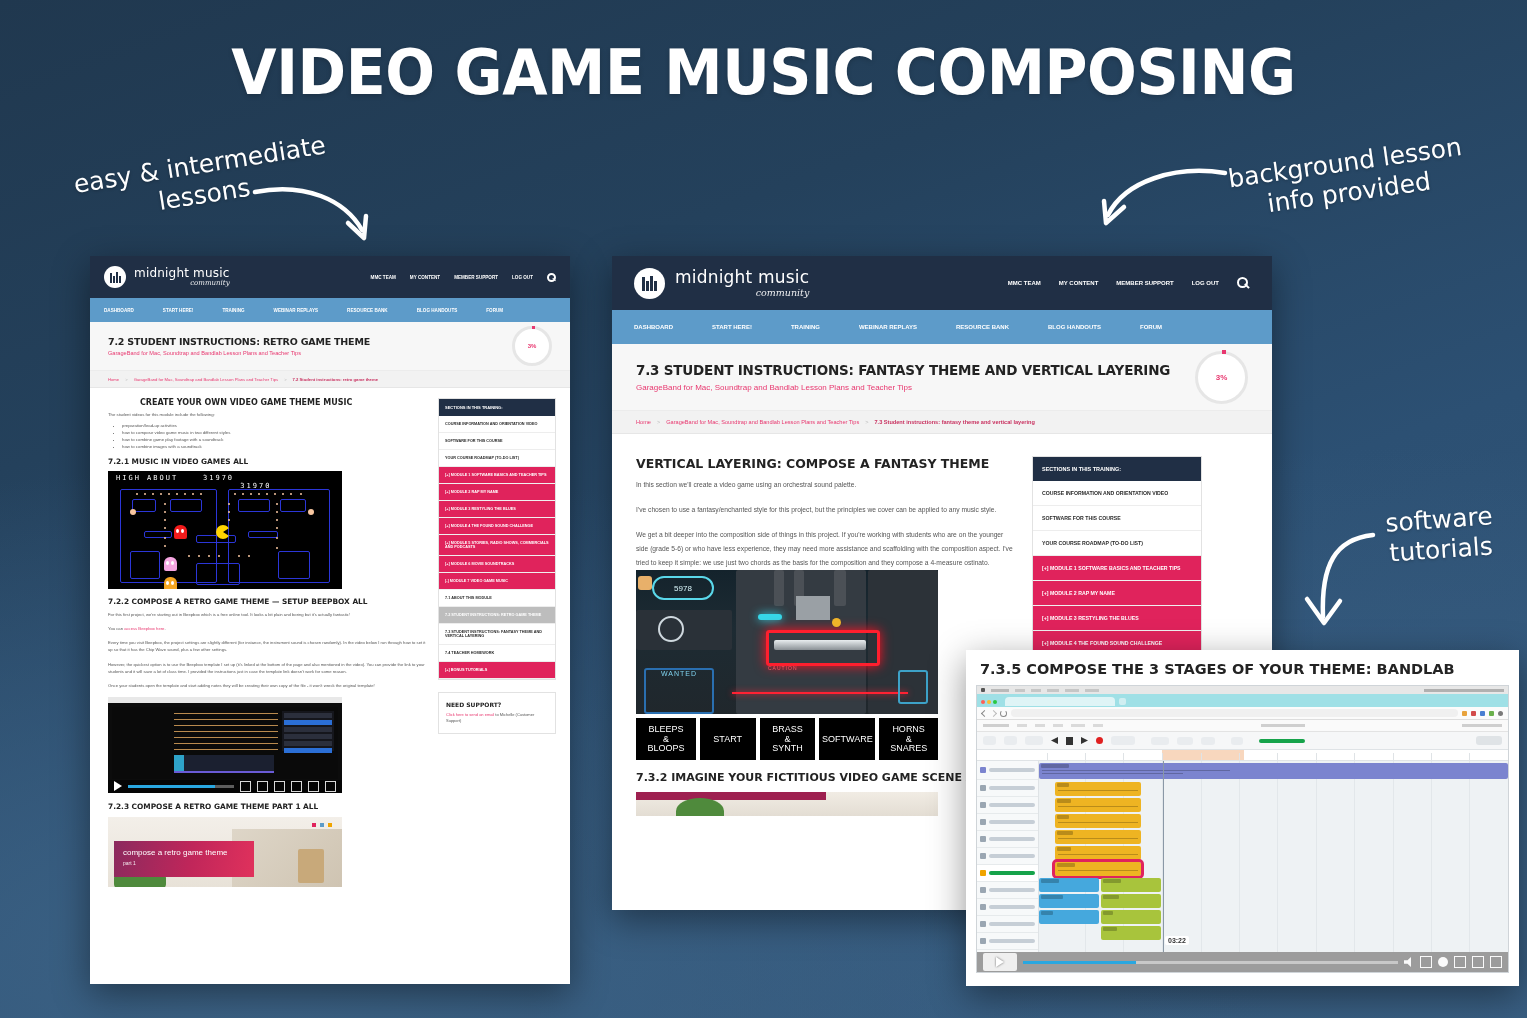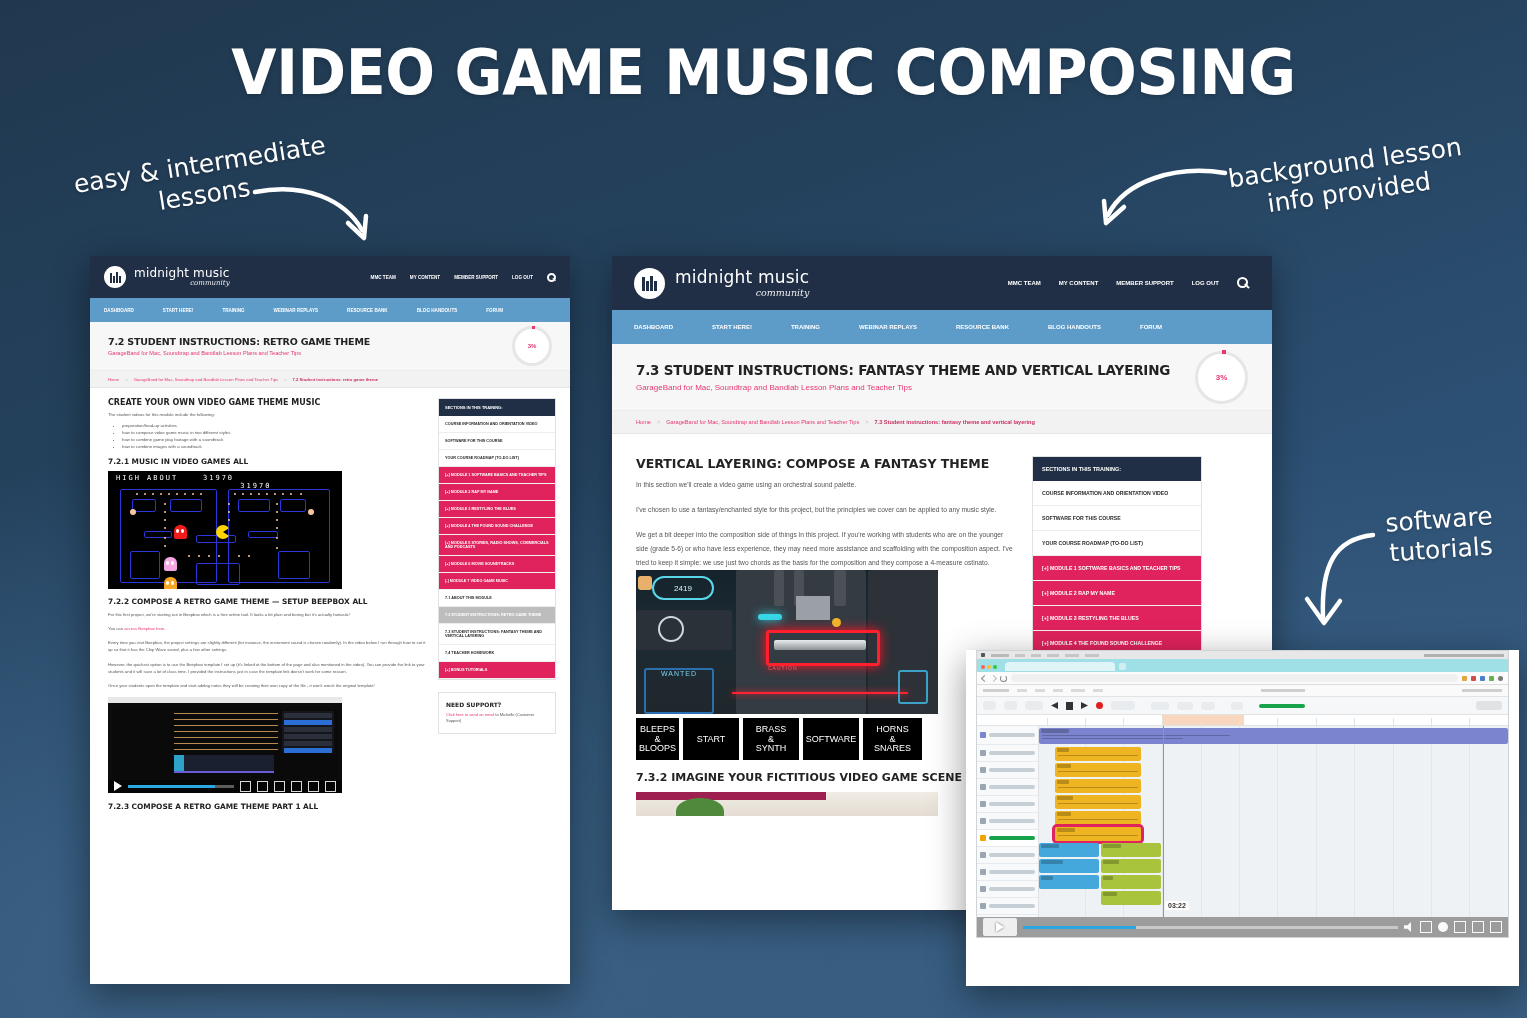--- a/index.html
+++ b/index.html
@@ -254,21 +254,21 @@
       <span>Home</span>
       <span class="sep">&gt;</span>
       <span>GarageBand for Mac, Soundtrap and Bandlab Lesson Plans and Teacher Tips</span>
       <span class="sep">&gt;</span>
       <span class="cur">7.2 Student instructions: retro game theme</span>
     </div>
 
     <div class="mm-body" style="padding:10px 14px 0 18px;gap:12px;">
       <div class="mm-main">
 
-        <div class="h-sec" style="font-size:8px;">CREATE YOUR OWN VIDEO GAME THEME MUSIC</div>
+        <div class="h-sec" style="font-size:8px;margin-left:32px;">CREATE YOUR OWN VIDEO GAME THEME MUSIC</div>
         <div class="p" style="font-size:4.3px;margin:5px 0 6px;">The student videos for this module include the following:</div>
         <ul class="bullets" style="font-size:4.3px;margin-bottom:8px;">
           <li>preparation/lead-up activities</li>
           <li>how to compose video game music in two different styles</li>
           <li>how to combine game play footage with a soundtrack</li>
           <li>how to combine images with a soundtrack</li>
         </ul>
 
         <div class="h-sec" style="font-size:7.4px;margin-bottom:5px;">7.2.1 MUSIC IN VIDEO GAMES ALL</div>
 
@@ -381,20 +381,34 @@
             <span class="ico"></span>
             <span class="ico"></span>
             <span class="ico"></span>
             <span class="ico"></span>
             <span class="ico"></span>
           </div>
         </div>
 
         <div class="h-sec" style="font-size:7.4px;margin:9px 0 6px;">7.2.3 COMPOSE A RETRO GAME THEME PART 1 ALL</div>
 
+        <div style="position:relative;width:234px;height:70px;background:linear-gradient(180deg,#f3efe9,#e8e2d8);overflow:hidden;">
+          <div style="position:absolute;right:10px;top:6px;display:flex;gap:4px;">
+            <span style="width:4px;height:4px;background:#e0235c;"></span>
+            <span style="width:4px;height:4px;background:#5d9bc9;"></span>
+            <span style="width:4px;height:4px;background:#f0a400;"></span>
+          </div>
+          <div style="position:absolute;right:0;bottom:0;width:110px;height:58px;background:linear-gradient(135deg,#ded6c8,#cfc4b2);"></div>
+          <div style="position:absolute;right:18px;bottom:4px;width:26px;height:34px;background:#c8a97a;border-radius:2px;"></div>
+          <div style="position:absolute;left:6px;bottom:-6px;width:52px;height:30px;background:#4f8a3c;border-radius:50% 50% 30% 30%;"></div>
+          <div class="thumb-grad" style="position:absolute;left:6px;top:24px;width:140px;height:36px;padding:7px 9px;box-sizing:border-box;">
+            <div style="font-size:8px;">compose a retro game theme</div>
+            <div style="font-size:5px;opacity:.9;margin-top:3px;">part 1</div>
+          </div>
+        </div>
       </div>
 
       <div class="mm-side" style="width:118px;">
         <div class="sections-box">
           <div class="sec-head" style="font-size:4px;padding:6px 6px;">SECTIONS IN THIS TRAINING:</div>
           <div class="sec-item" style="font-size:3.8px;padding:6px 6px;">COURSE INFORMATION AND ORIENTATION VIDEO</div>
           <div class="sec-item" style="font-size:3.8px;padding:6px 6px;">SOFTWARE FOR THIS COURSE</div>
           <div class="sec-item" style="font-size:3.8px;padding:6px 6px;">YOUR COURSE ROADMAP (TO-DO LIST)</div>
           <div class="sec-item pink" style="font-size:3.8px;padding:6px 6px;">[+] MODULE 1 SOFTWARE BASICS AND TEACHER TIPS</div>
           <div class="sec-item pink" style="font-size:3.8px;padding:6px 6px;">[+] MODULE 2 RAP MY NAME</div>
@@ -486,39 +500,39 @@
         <div class="p" style="font-size:6.7px;line-height:2.1;margin-top:11px;">We get a bit deeper into the composition side of things in this project.  If you're working with students who are on the younger side (grade 5-6) or who have less experience, they may need more assistance and scaffolding with the composition aspect.  I've tried to keep it simple: we use just two chords as the basis for the composition and they compose a 4-measure ostinato.</div>
 
         <div class="scene" style="width:302px;height:144px;">
           <div class="slab" style="left:0;top:40px;width:96px;height:40px;"></div>
           <div class="slab" style="left:100px;top:0;width:130px;height:144px;background:#343b42;"></div>
           <div class="slab" style="left:232px;top:0;width:70px;height:144px;background:#2c3238;"></div>
           <div class="slab" style="left:138px;top:0;width:10px;height:36px;background:#4b5056;"></div>
           <div class="slab" style="left:158px;top:0;width:10px;height:36px;background:#4b5056;"></div>
           <div class="slab" style="left:198px;top:0;width:12px;height:36px;background:#4b5056;"></div>
           <div class="hud" style="left:16px;top:6px;width:58px;height:20px;font-size:8px;">
-            <span>2419</span>
+            <span>5978</span>
           </div>
           <div style="position:absolute;left:2px;top:6px;width:14px;height:14px;background:#e8b06a;border-radius:3px;"></div>
           <div class="teal" style="left:122px;top:44px;width:24px;height:6px;"></div>
           <div style="position:absolute;left:22px;top:46px;width:22px;height:22px;border:2px solid #cfd8de;border-radius:50%;"></div>
           <div class="redbox" style="left:130px;top:60px;width:108px;height:30px;"></div>
           <div style="position:absolute;left:138px;top:70px;width:92px;height:10px;background:linear-gradient(180deg,#e9edef,#8b9196);border-radius:2px;"></div>
           <div class="caution" style="left:132px;top:95px;font-size:5px;">CAUTION</div>
           <div class="redbar" style="left:96px;top:122px;width:176px;"></div>
           <div class="wanted" style="left:8px;top:98px;width:66px;height:42px;font-size:7px;letter-spacing:1px;">
             <span>WANTED</span>
           </div>
           <div style="position:absolute;left:262px;top:100px;width:26px;height:30px;border:2px solid #3da2c8;border-radius:3px;"></div>
           <div style="position:absolute;left:160px;top:26px;width:34px;height:24px;background:#9aa0a5;"></div>
           <div style="position:absolute;left:196px;top:48px;width:9px;height:9px;background:#f0b429;border-radius:50%;"></div>
         </div>
 
         <div class="inst-row" style="width:302px;margin-top:4px;height:42px;">
-          <div class="inst" style="width:43px;font-size:9px;">BLEEPS
+          <div class="inst" style="width:60px;font-size:9px;">BLEEPS
 &amp;
 BLOOPS</div>
           <div class="inst" style="width:56px;font-size:9px;">START</div>
           <div class="inst" style="width:56px;font-size:9px;">BRASS
 &amp;
 SYNTH</div>
           <div class="inst" style="width:56px;font-size:9px;">SOFTWARE</div>
           <div class="inst" style="width:59px;font-size:9px;">HORNS
 &amp;
 SNARES</div>
@@ -542,20 +556,21 @@
           <div class="sec-item pink" style="font-size:5.2px;padding:9px 9px;">[+] MODULE 2 RAP MY NAME</div>
           <div class="sec-item pink" style="font-size:5.2px;padding:9px 9px;">[+] MODULE 3 RESTYLING THE BLUES</div>
           <div class="sec-item pink" style="font-size:5.2px;padding:9px 9px;">[+] MODULE 4 THE FOUND SOUND CHALLENGE</div>
           <div class="sec-item pink" style="font-size:5.2px;padding:9px 9px;">[+] MODULE 5 STORIES, RADIO SHOWS, COMMERCIALS AND PODCASTS</div>
         </div>
       </div>
     </div>
   </div>
 
   <div class="card" id="shot-daw">
+    <div class="daw-title" style="font-size:14.5px;padding:11px 14px 8px;">7.3.5 COMPOSE THE 3 STAGES OF YOUR THEME: BANDLAB</div>
 
     <div class="daw-win" style="margin:0 10px 10px;height:286px;">
 
       <div class="daw-osbar" style="height:8px;padding:0 4px;gap:6px;">
         <span style="width:4px;height:4px;background:#555;border-radius:1px;"></span>
         <span style="width:18px;height:3px;background:#b9b9b9;"></span>
         <span style="width:10px;height:3px;background:#c6c6c6;"></span>
         <span style="width:10px;height:3px;background:#c6c6c6;"></span>
         <span style="width:12px;height:3px;background:#c6c6c6;"></span>
         <span style="width:14px;height:3px;background:#c6c6c6;"></span>

